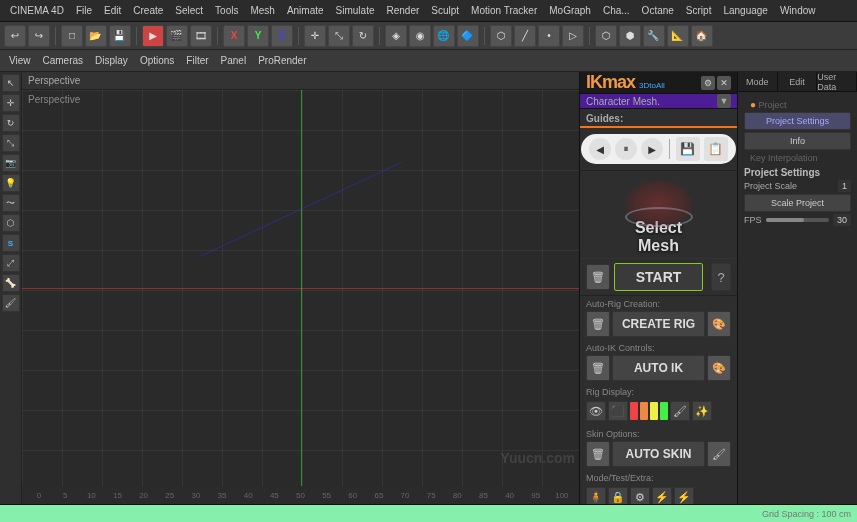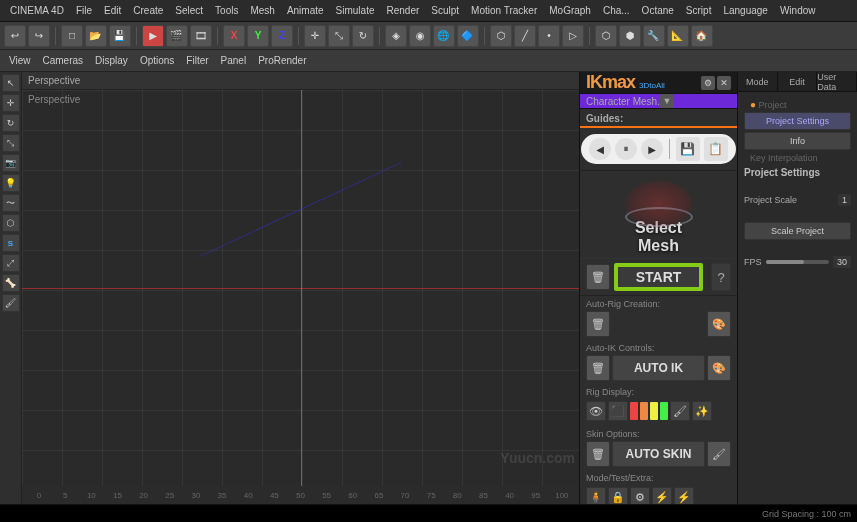--- a/index.html
+++ b/index.html
@@ -71,21 +71,21 @@
       width: 158px; background: #2e2e2e; border-left: 1px solid #111; display: flex; flex-direction: column;
       overflow: hidden;
     }
     #ikmax-header {
       height: 30px; background: #1a1a1a; display: flex; align-items: center; justify-content: space-between;
       padding: 0 6px; border-bottom: 1px solid #111;
     }
     .ikmax-logo { font-size: 18px; font-weight: bold; color: #e94; letter-spacing: -1px; }
     .threedtoall { font-size: 8px; color: #4af; }
     #ikmax-subheader {
-      height: 20px; background: #6d28d9; display: flex; align-items: center; 
+      height: 20px; background: #4c1d95; display: flex; align-items: center; justify-content: space-between;
       padding: 0 6px; border-bottom: 1px solid #111; font-size: 10px; color: #aaa;
     }
     .panel-close-btn { width: 14px; height: 14px; background: #555; border-radius: 2px;
       display: flex; align-items: center; justify-content: center; font-size: 9px; cursor: pointer; }
 
     
     #guides-section {
       padding: 4px 6px 2px; font-size: 10px; color: #aaa; border-bottom: 2px solid #f97316; font-weight: bold;
     }
 
@@ -144,21 +144,21 @@
       width: 24px; height: 26px; background: #555; border: 1px solid #333; border-radius: 2px;
       display: flex; align-items: center; justify-content: center; cursor: pointer; font-size: 11px;
     }
 
     
     #start-section {
       display: flex; align-items: center; justify-content: space-between;
       padding: 4px 6px; border-bottom: 1px solid #222;
     }
     .start-btn {
-      flex: 1; height: 28px; background: #3a3a3a; border: 4px solid #84cc16; border-radius: 2px;
+      flex: 1; height: 28px; background: #3a3a3a; border: 1px solid #84cc16; border-radius: 2px;
       display: flex; align-items: center; justify-content: center; cursor: pointer;
       font-size: 14px; font-weight: bold; color: #ddd; gap: 6px;
     }
     .help-btn {
       width: 20px; height: 28px; background: #3a3a3a; border: 1px solid #333; border-radius: 2px;
       display: flex; align-items: center; justify-content: center; cursor: pointer;
       font-size: 13px; color: #aaa; margin-left: 4px;
     }
 
     
@@ -178,35 +178,35 @@
     }
     #far-right-tabs {
       display: flex; height: 20px; background: #222; border-bottom: 1px solid #111;
     }
     .far-tab {
       flex: 1; display: flex; align-items: center; justify-content: center;
       font-size: 9px; color: #aaa; cursor: pointer; border-right: 1px solid #111;
     }
     #far-right-content { padding: 4px 6px; }
     .fr-label { font-size: 9px; color: #666; margin: 3px 6px 1px; }
-    .fr-setting-row { display: flex; align-items: center; justify-content: space-between; margin: 16px 0; }
+    .fr-setting-row { display: flex; align-items: center; justify-content: space-between; margin: 2px 0; }
     .fr-setting-label { font-size: 9px; color: #aaa; }
     .fr-setting-val { font-size: 9px; color: #ccc; background: #333; padding: 1px 4px; border-radius: 1px; }
     .fr-btn {
       width: 100%; height: 18px; background: #444; border: 1px solid #333; border-radius: 2px;
       display: flex; align-items: center; justify-content: center; cursor: pointer;
       font-size: 9px; color: #ccc; margin: 2px 0;
     }
     .fr-section-title { font-size: 10px; color: #bbb; font-weight: bold; margin: 4px 0 2px; }
     .fr-slider { width: 100%; height: 4px; background: #555; border-radius: 2px; position: relative; }
     .fr-slider-fill { height: 4px; background: #888; border-radius: 2px; }
 
     
     #status-bar {
-      width: 100%; height: 18px; background: #000000; display: flex; align-items: center;
+      width: 100%; height: 18px; background: #86efac; display: flex; align-items: center;
       justify-content: flex-end; padding: 0 6px; border-top: 1px solid #111;
       font-size: 9px; color: #777;
     }
 
     
     .axis-x { position: absolute; top: 50%; left: 0; right: 0; height: 1px; background: rgba(255,50,50,0.5); }
     .axis-y { position: absolute; top: 0; bottom: 0; left: 50%; width: 1px; background: rgba(50,255,50,0.5); }
     .axis-z { position: absolute; top: 30%; left: 30%; right: 30%; height: 1px; background: rgba(50,50,255,0.4); transform: rotate(-25deg); }
 
     
@@ -396,20 +396,23 @@
       <div class="start-btn" style="margin:0 4px;">
         <span>START</span>
       </div>
       <div class="help-btn">?</div>
     </div>
 
     <div class="section-row">
       <div class="section-label">Auto-Rig Creation:</div>
       <div class="action-btn-row">
         <div class="side-btn">🗑</div>
+        <div class="main-action-btn" style="margin:0 2px;">
+          <span>CREATE RIG</span>
+        </div>
         <div class="side-btn">🎨</div>
       </div>
     </div>
 
     <div class="section-row">
       <div class="section-label">Auto-IK Controls:</div>
       <div class="action-btn-row">
         <div class="side-btn">🗑</div>
         <div class="main-action-btn" style="margin:0 2px;">
           <span>AUTO IK</span>

